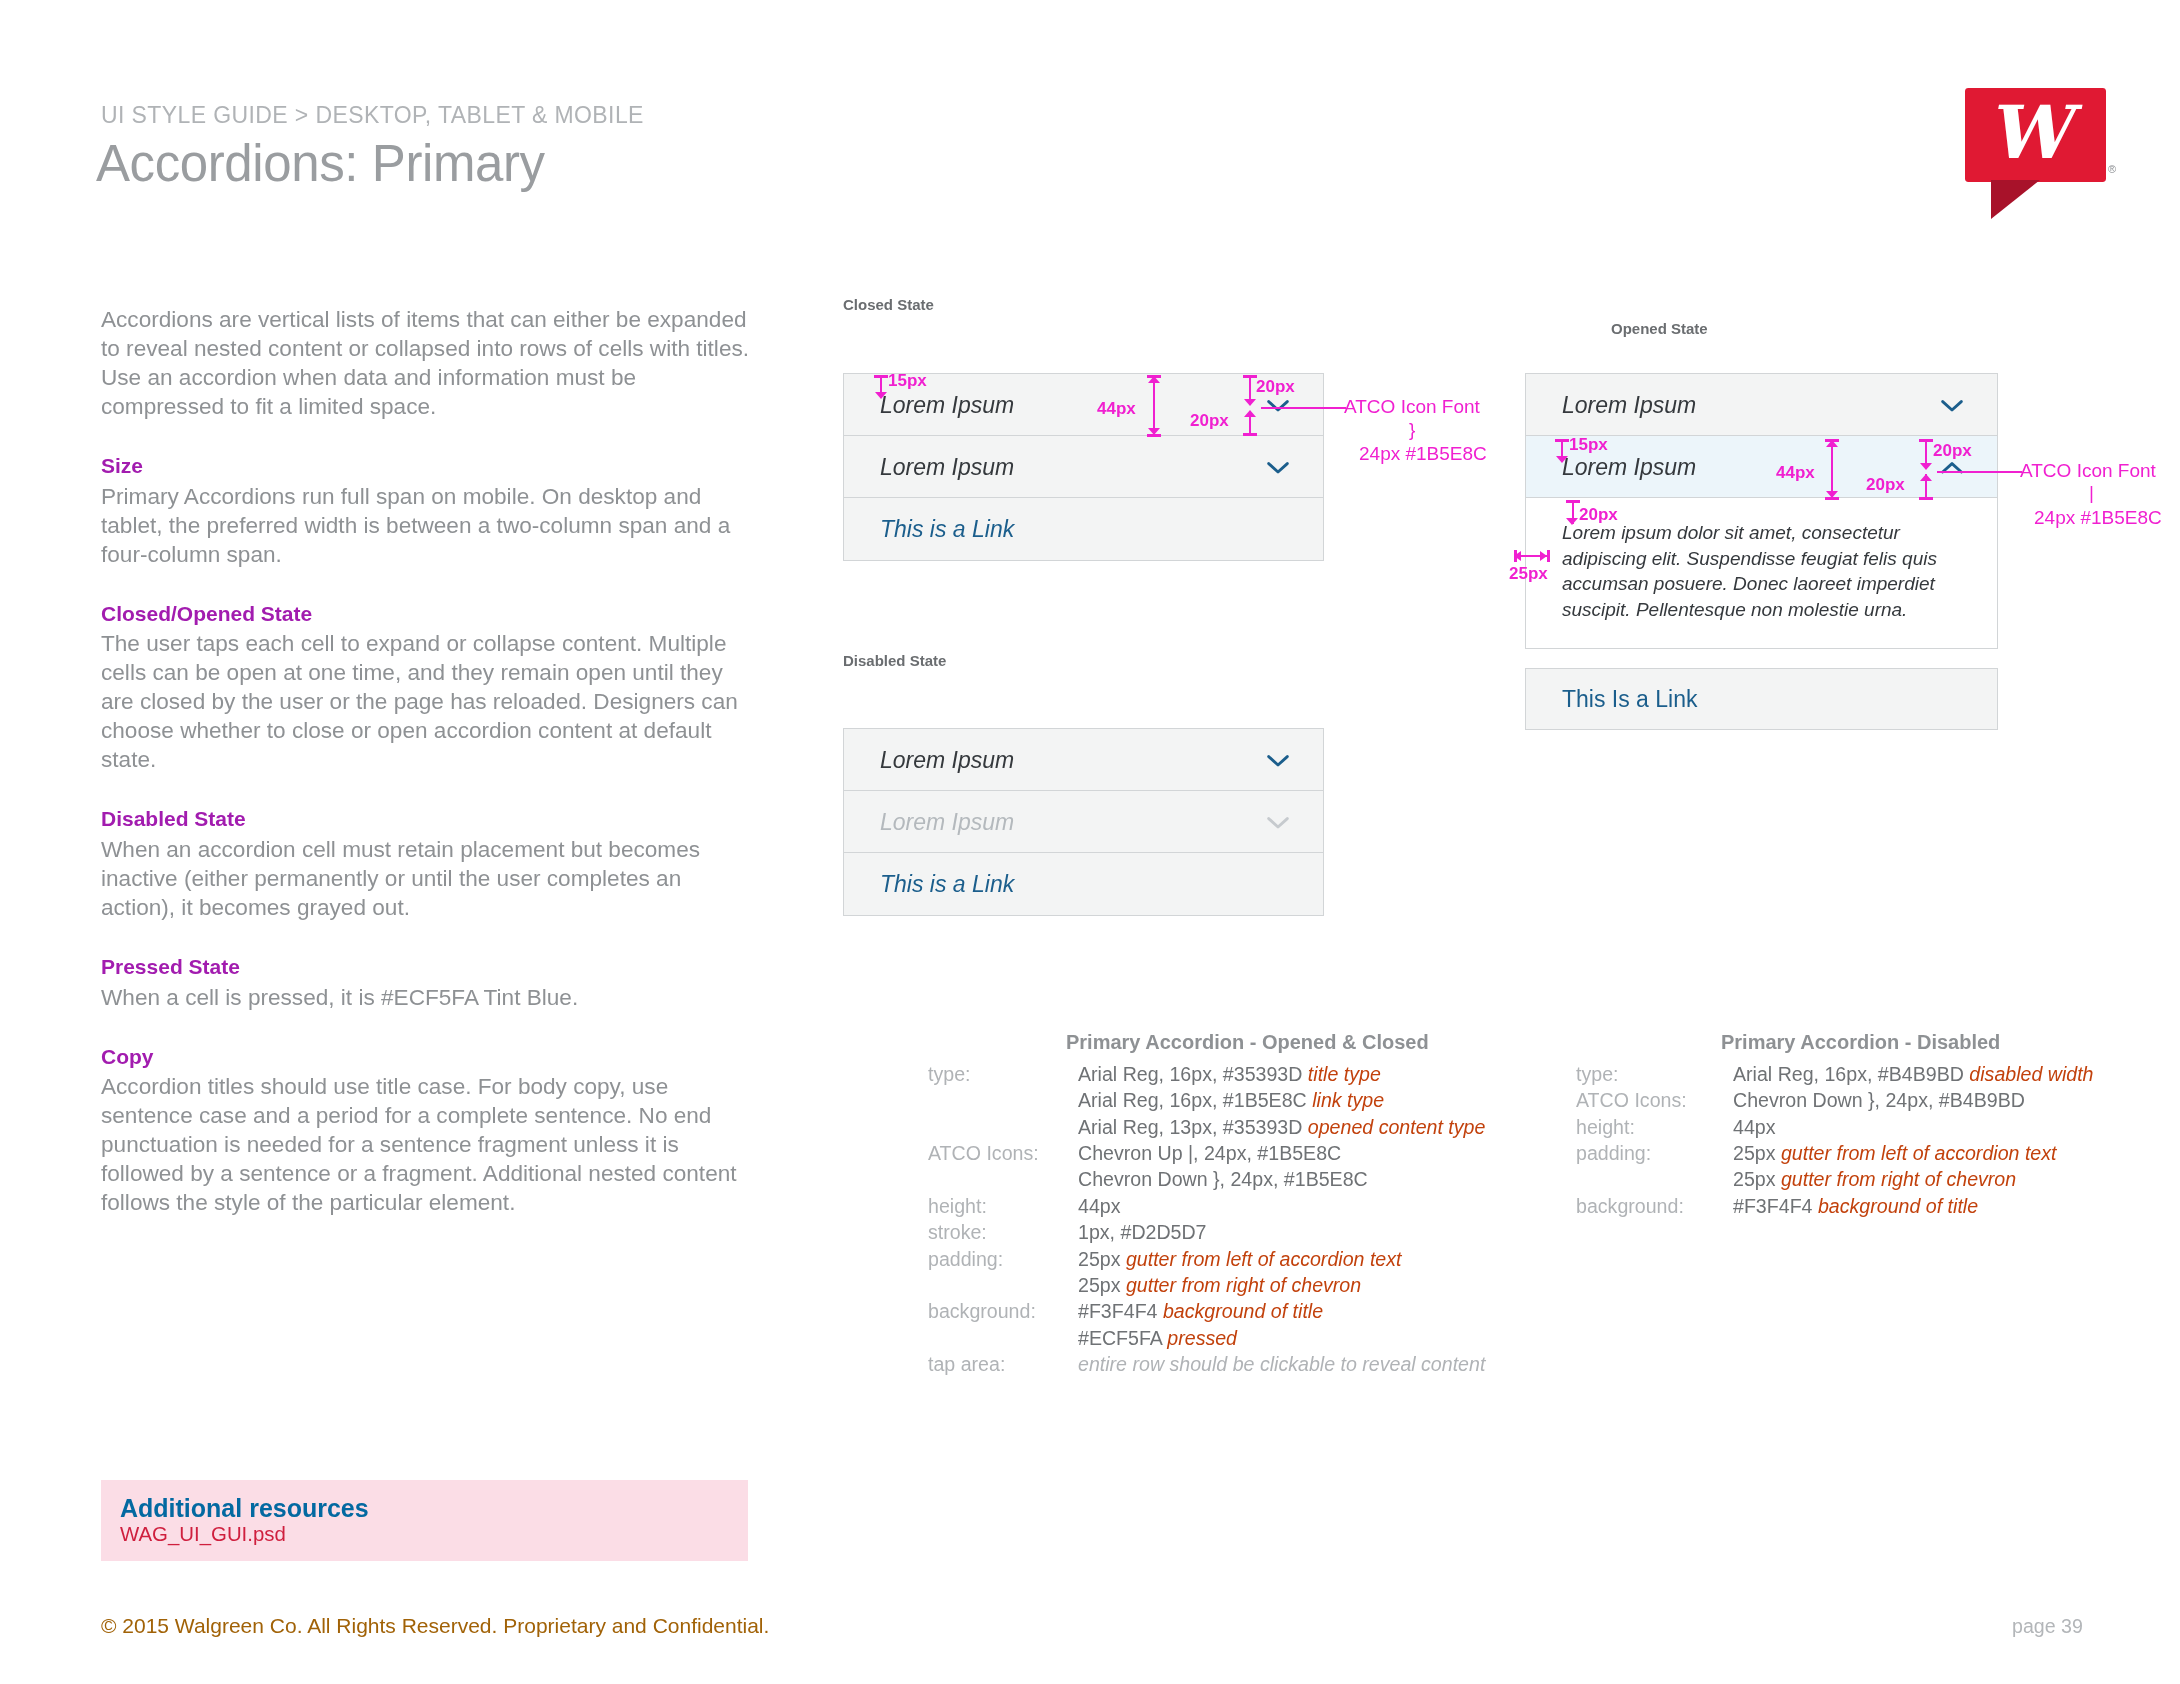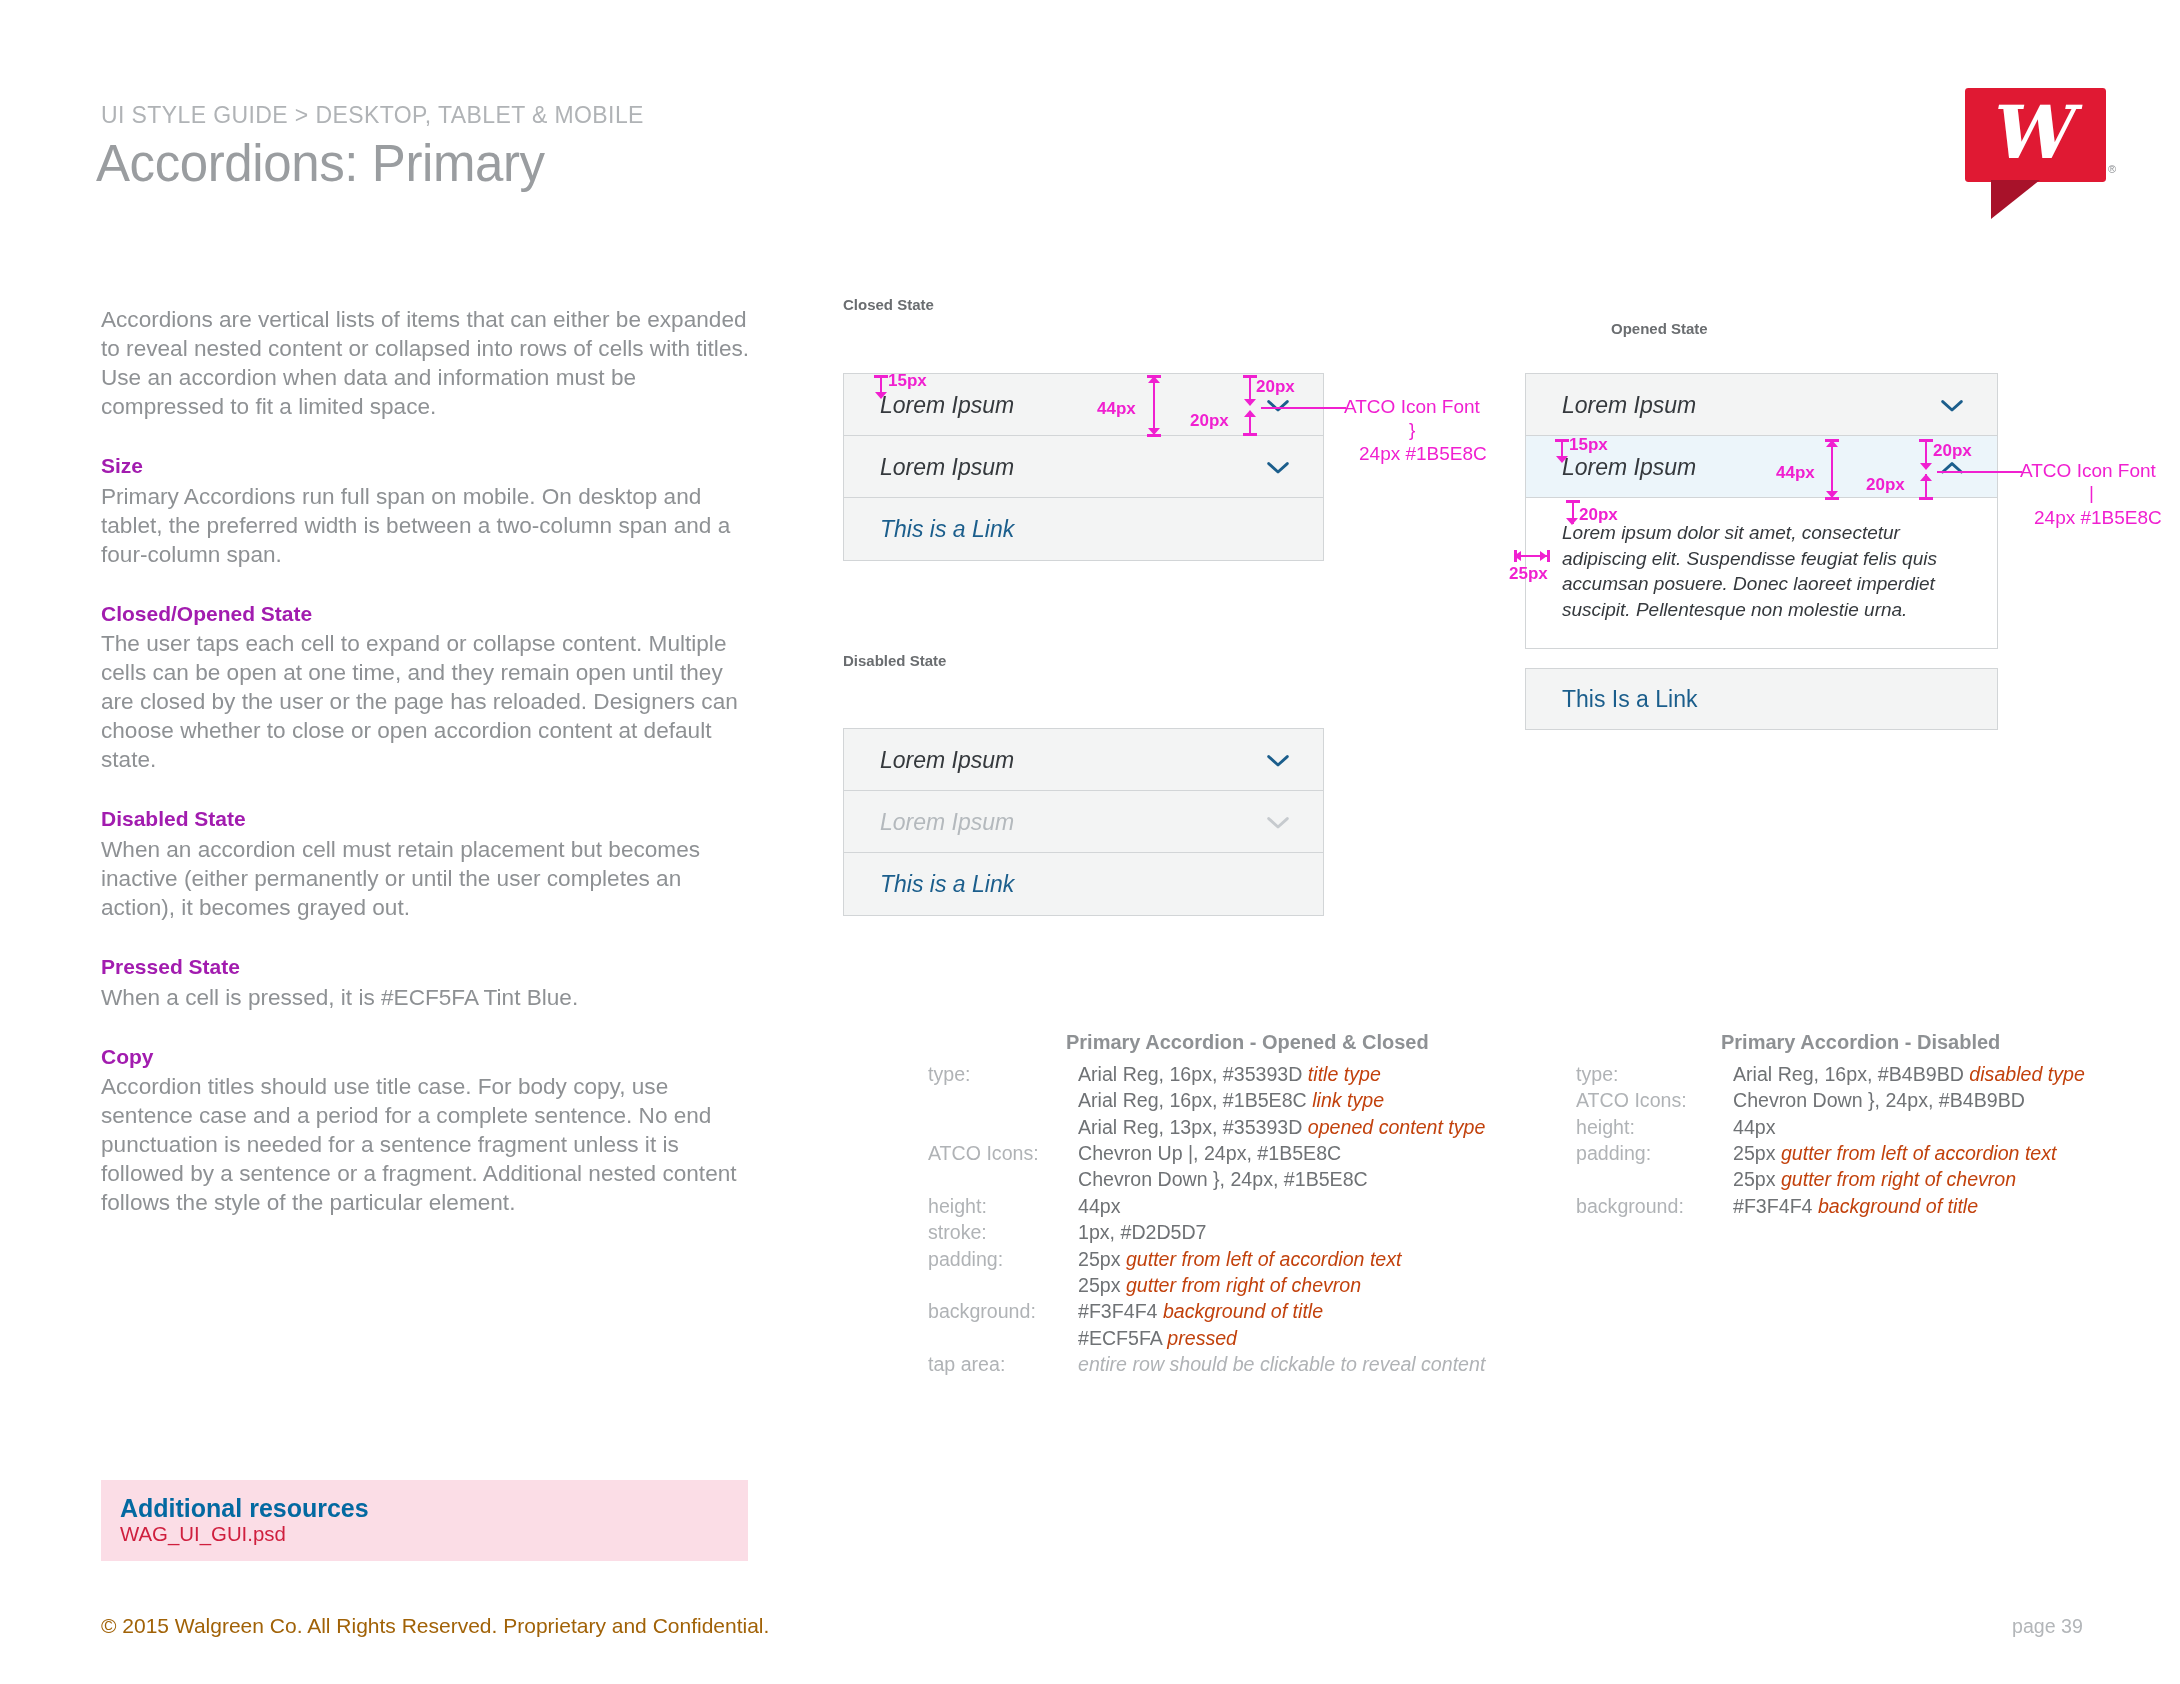--- a/index.html
+++ b/index.html
@@ -397,21 +397,21 @@
       <div class="spec-key" style="width:138px;">tap area:</div>
       <div class="spec-val allital">entire row should be clickable to reveal content</div>
     </div>
 </div>
 
 <div class="spec" style="left:1576px;top:1031px;">
   <div class="spec-title" style="margin-left:145px;">Primary Accordion - Disabled</div>
 
   <div class="spec-row">
       <div class="spec-key" style="width:145px;">type:</div>
-      <div class="spec-val"><span>Arial Reg, 16px, #B4B9BD </span><i>disabled type</i></div>
+      <div class="spec-val"><span>Arial Reg, 16px, #B4B9BD </span><i>disabled width</i></div>
     </div>
   <div class="spec-row">
       <div class="spec-key" style="width:145px;">ATCO Icons:</div>
       <div class="spec-val"><span>Chevron Down }, 24px, #B4B9BD</span><i></i></div>
     </div>
   <div class="spec-row">
       <div class="spec-key" style="width:145px;">height:</div>
       <div class="spec-val"><span>44px</span><i></i></div>
     </div>
   <div class="spec-row">

